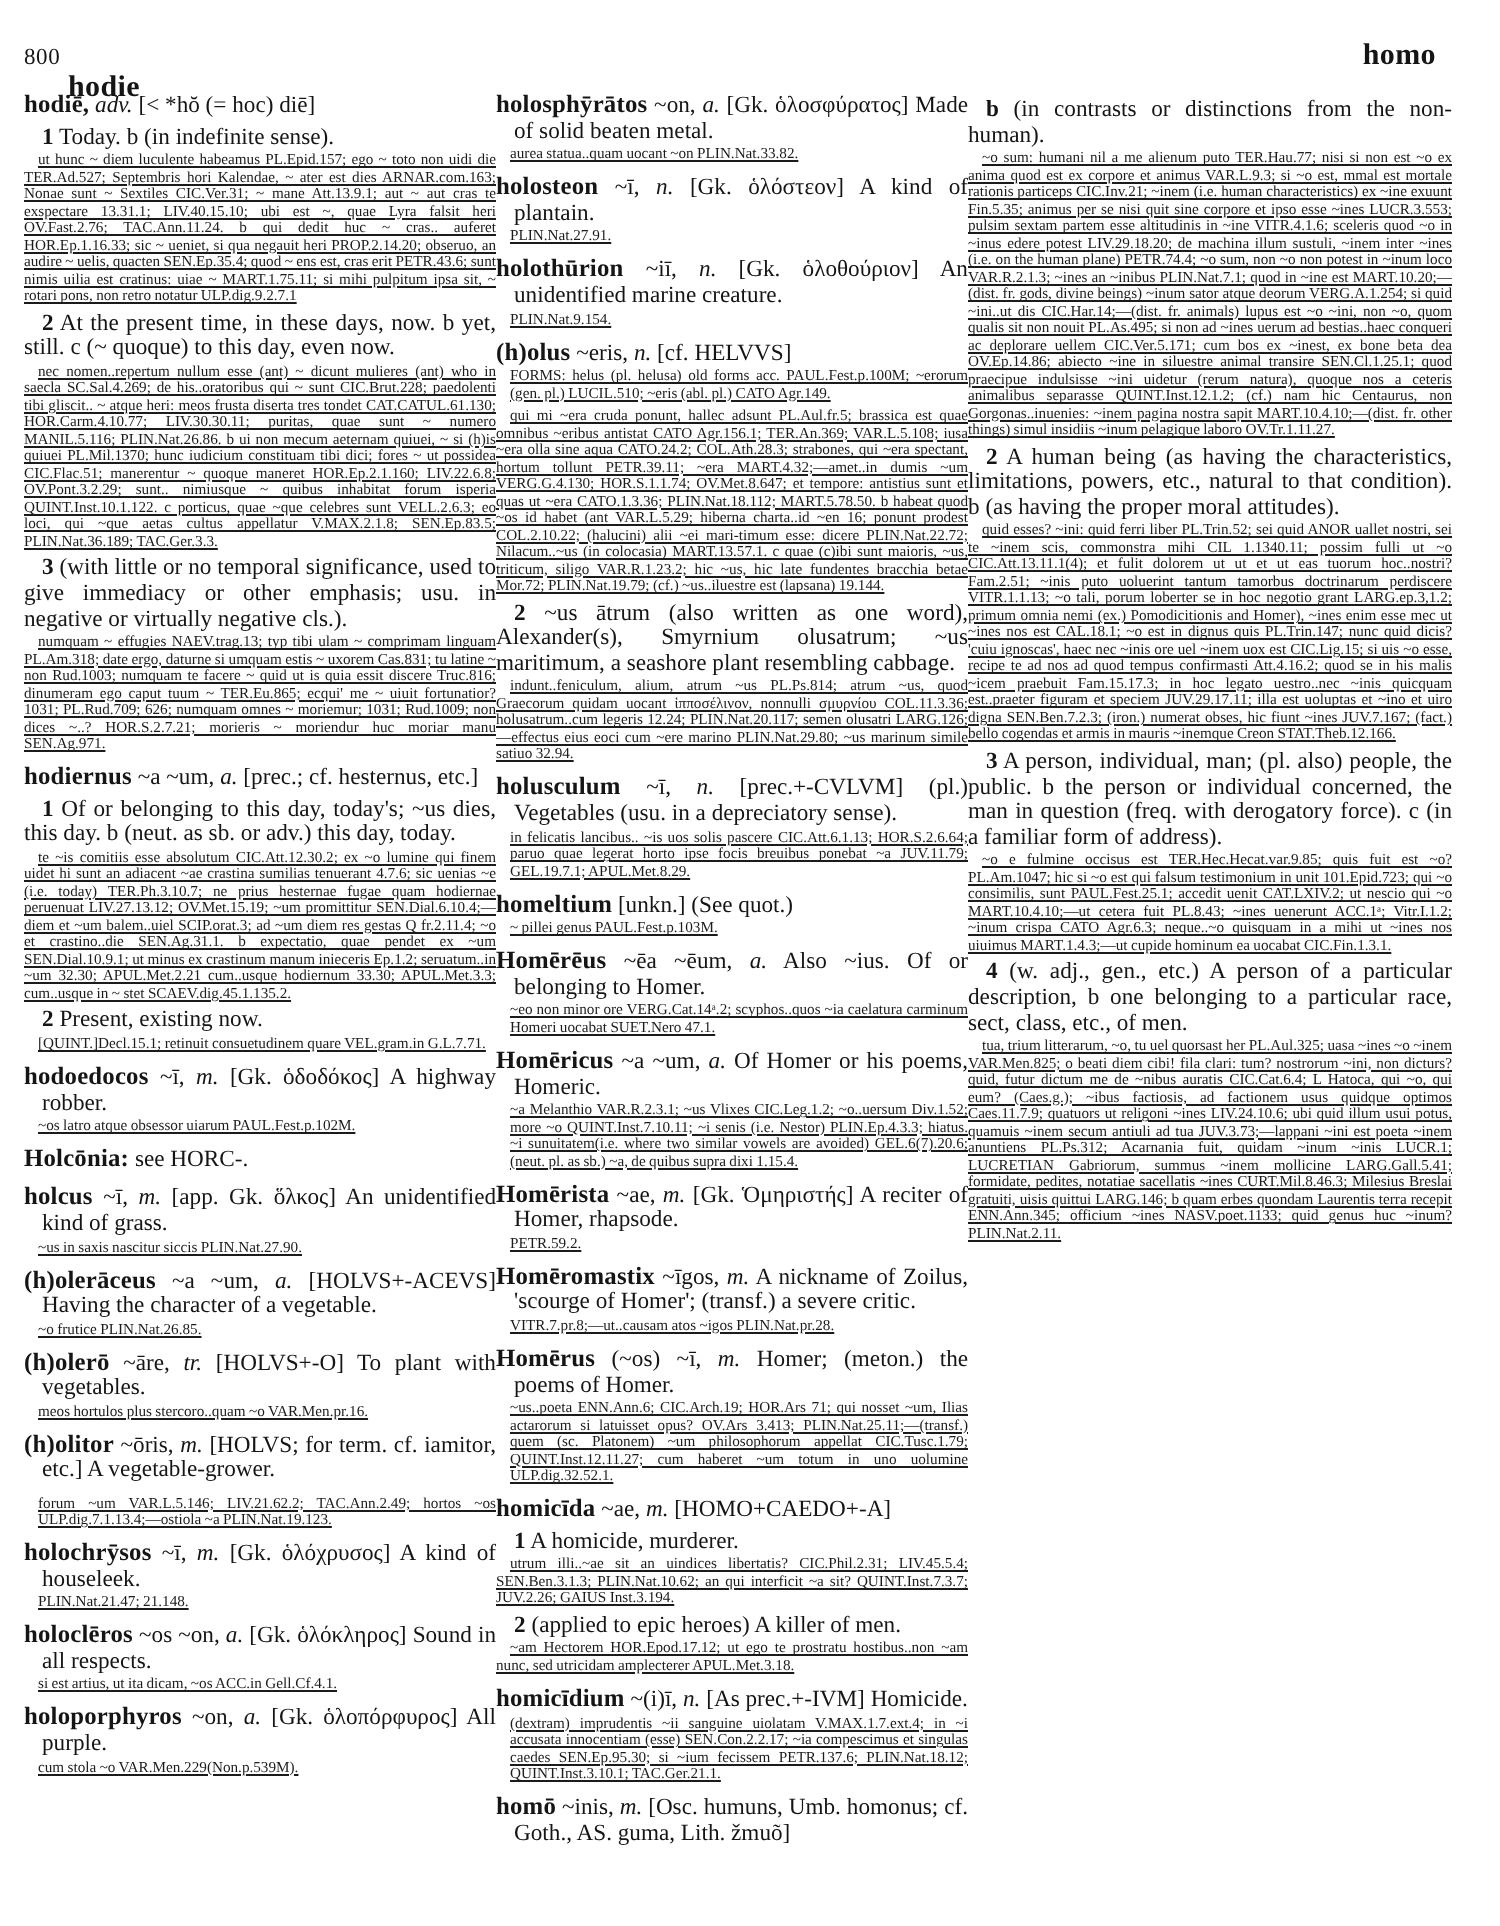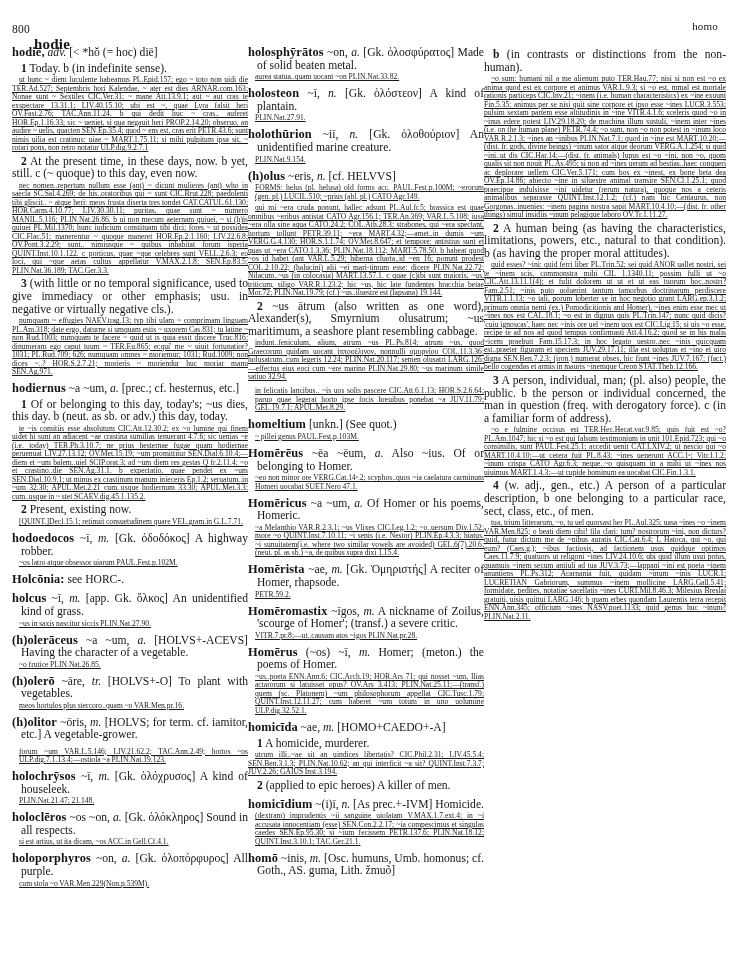--- a/index.html
+++ b/index.html
@@ -21,21 +21,21 @@
   .runhead .rh-left{
     position:absolute;left:22px;top:16px;
     font-weight:bold;font-size:15px;letter-spacing:.2px;
   }
   .runhead .rh-page{
     position:absolute;left:0;right:0;top:3px;text-align:left;
     font-size:11.5px;letter-spacing:.3px;
   }
   .runhead .rh-right{
     position:absolute;right:20px;top:0;
-    font-weight:normal;font-size:11px;letter-spacing:.2px;
+    font-weight:bold;font-size:15px;letter-spacing:.2px;
   }
   
   .cols{
     display:flex;gap:0;height:912px;overflow:hidden;
   }
   .col{
     width:236px;flex:0 0 236px;overflow:hidden;
     position:relative;
   }
   .col.col3{width:242px;flex:0 0 242px;}
@@ -143,30 +143,31 @@
         <div class="entry">
           <div class="defline"><span class="hw">holosteon</span> <span>~ī,</span> <span class="it">n.</span> <span>[Gk. ὁλόστεον]</span> <span>A kind of plantain.</span></div>
           <div class="cites"><span>PLIN.Nat.27.91.</span></div>
         </div>
         <div class="entry">
           <div class="defline"><span class="hw">holothūrion</span> <span>~iī,</span> <span class="it">n.</span> <span>[Gk. ὁλοθούριον]</span> <span>An unidentified marine creature.</span></div>
           <div class="cites"><span>PLIN.Nat.9.154.</span></div>
         </div>
         <div class="entry">
           <div class="defline"><span class="hw">(h)olus</span> <span>~eris,</span> <span class="it">n.</span> <span>[cf. HELVVS]</span> </div>
-          <div class="cites"><span>FORMS: helus (pl. helusa) old forms acc. PAUL.Fest.p.100M; ~erorum (gen. pl.) LUCIL.510; ~prius (abl. pl.) CATO Agr.149.</span></div>
+          <div class="cites"><span>FORMS: helus (pl. helusa) old forms acc. PAUL.Fest.p.100M; ~erorum (gen. pl.) LUCIL.510; ~eris (abl. pl.) CATO Agr.149.</span></div>
           <div class="blk">
             <div class="cites ind"><span>qui mi ~era cruda ponunt, hallec adsunt PL.Aul.fr.5; brassica est quae omnibus ~eribus antistat CATO Agr.156.1; TER.An.369; VAR.L.5.108; iusa ~era olla sine aqua CATO.24.2; COL.Ath.28.3; strabones, qui ~era spectant, hortum tollunt PETR.39.11; ~era MART.4.32;—amet..in dumis ~um VERG.G.4.130; HOR.S.1.1.74; OV.Met.8.647; et tempore: antistius sunt et quas ut ~era CATO.1.3.36; PLIN.Nat.18.112; MART.5.78.50.   b habeat quod ~os id habet (ant VAR.L.5.29; hiberna charta..id ~en 16; ponunt prodest COL.2.10.22; (halucini) alii ~ei mari-timum esse: dicere PLIN.Nat.22.72; Nilacum..~us (in colocasia) MART.13.57.1.   c quae (c)ibi sunt maioris, ~us, triticum, siligo VAR.R.1.23.2; hic ~us, hic late fundentes bracchia betae Mor.72; PLIN.Nat.19.79; (cf.) ~us..iluestre est (lapsana) 19.144.</span></div>
           </div>
           <div class="blk">
             <div class="defline"><span class="sense">2</span> <span>~us ātrum (also written as one word), Alexander(s), Smyrnium olusatrum; ~us maritimum, a seashore plant resembling cabbage.</span></div>
             <div class="cites ind"><span>indunt..feniculum, alium, atrum ~us PL.Ps.814; atrum ~us, quod Graecorum quidam uocant ἱπποσέλινον, nonnulli σμυρνίου COL.11.3.36; holusatrum..cum legeris 12.24; PLIN.Nat.20.117; semen olusatri LARG.126;—effectus eius eoci cum ~ere marino PLIN.Nat.29.80; ~us marinum simile satiuo 32.94.</span></div>
           </div>
         </div>
         <div class="entry">
+          <div class="defline"><span class="hw">holusculum</span> <span>~ī,</span> <span class="it">n.</span> <span>[prec.+-CVLVM]</span> <span>(pl.) Vegetables (usu. in a depreciatory sense).</span></div>
           <div class="cites"><span>in felicatis lancibus.. ~is uos solis pascere CIC.Att.6.1.13; HOR.S.2.6.64; paruo quae legerat horto ipse focis breuibus ponebat ~a JUV.11.79; GEL.19.7.1; APUL.Met.8.29.</span></div>
         </div>
         <div class="entry">
           <div class="defline"><span class="hw">homeltium</span> <span>[unkn.]</span> <span>(See quot.)</span></div>
           <div class="cites"><span>~ pillei genus PAUL.Fest.p.103M.</span></div>
         </div>
         <div class="entry">
           <div class="defline"><span class="hw">Homērēus</span> <span>~ēa ~ēum,</span> <span class="it">a.</span> <span>Also ~ius.</span> <span>Of or belonging to Homer.</span></div>
           <div class="cites"><span>~eo non minor ore VERG.Cat.14ᵃ.2; scyphos..quos ~ia caelatura carminum Homeri uocabat SUET.Nero 47.1.</span></div>
         </div>
@@ -187,20 +188,21 @@
           <div class="cites"><span>~us..poeta ENN.Ann.6; CIC.Arch.19; HOR.Ars 71; qui nosset ~um, Ilias actarorum si latuisset opus? OV.Ars 3.413; PLIN.Nat.25.11;—(transf.) quem (sc. Platonem) ~um philosophorum appellat CIC.Tusc.1.79; QUINT.Inst.12.11.27; cum haberet ~um totum in uno uolumine ULP.dig.32.52.1.</span></div>
         </div>
         <div class="entry">
           <div class="defline"><span class="hw">homicīda</span> <span>~ae,</span> <span class="it">m.</span> <span>[HOMO+CAEDO+-A]</span> </div>
           <div class="blk">
             <div class="defline"><span class="sense">1</span> <span>A homicide, murderer.</span></div>
             <div class="cites ind"><span>utrum illi..~ae sit an uindices libertatis? CIC.Phil.2.31; LIV.45.5.4; SEN.Ben.3.1.3; PLIN.Nat.10.62; an qui interficit ~a sit? QUINT.Inst.7.3.7; JUV.2.26; GAIUS Inst.3.194.</span></div>
           </div>
           <div class="blk">
             <div class="defline"><span class="sense">2</span> <span>(applied to epic heroes) A killer of men.</span></div>
+            <div class="cites ind"><span>~am Hectorem HOR.Epod.17.12; ut ego te prostratu hostibus..non ~am nunc, sed utricidam amplecterer APUL.Met.3.18.</span></div>
           </div>
         </div>
         <div class="entry">
           <div class="defline"><span class="hw">homicīdium</span> <span>~(i)ī,</span> <span class="it">n.</span> <span>[As prec.+-IVM]</span> <span>Homicide.</span></div>
           <div class="cites"><span>(dextram) imprudentis ~ii sanguine uiolatam V.MAX.1.7.ext.4; in ~i accusata innocentiam (esse) SEN.Con.2.2.17; ~ia compescimus et singulas caedes SEN.Ep.95.30; si ~ium fecissem PETR.137.6; PLIN.Nat.18.12; QUINT.Inst.3.10.1; TAC.Ger.21.1.</span></div>
         </div>
         <div class="entry">
           <div class="defline"><span class="hw">homō</span> <span>~inis,</span> <span class="it">m.</span> <span>[Osc. humuns, Umb. homonus; cf. Goth., AS. guma, Lith. žmuõ]</span> </div>
         </div>
       </div>

